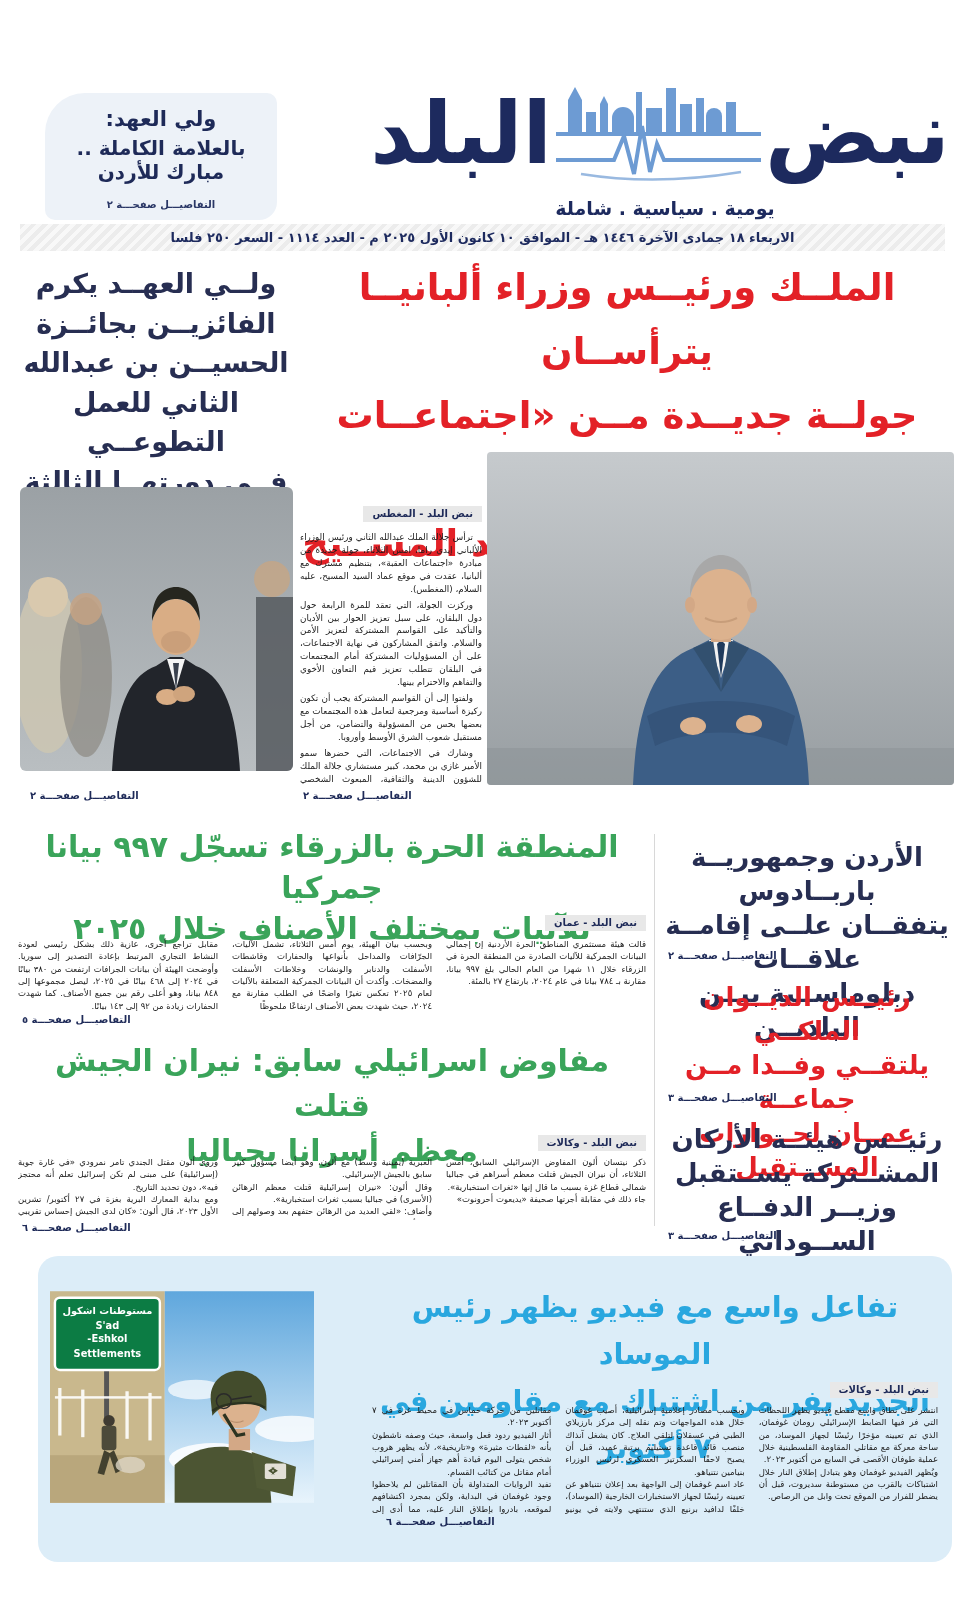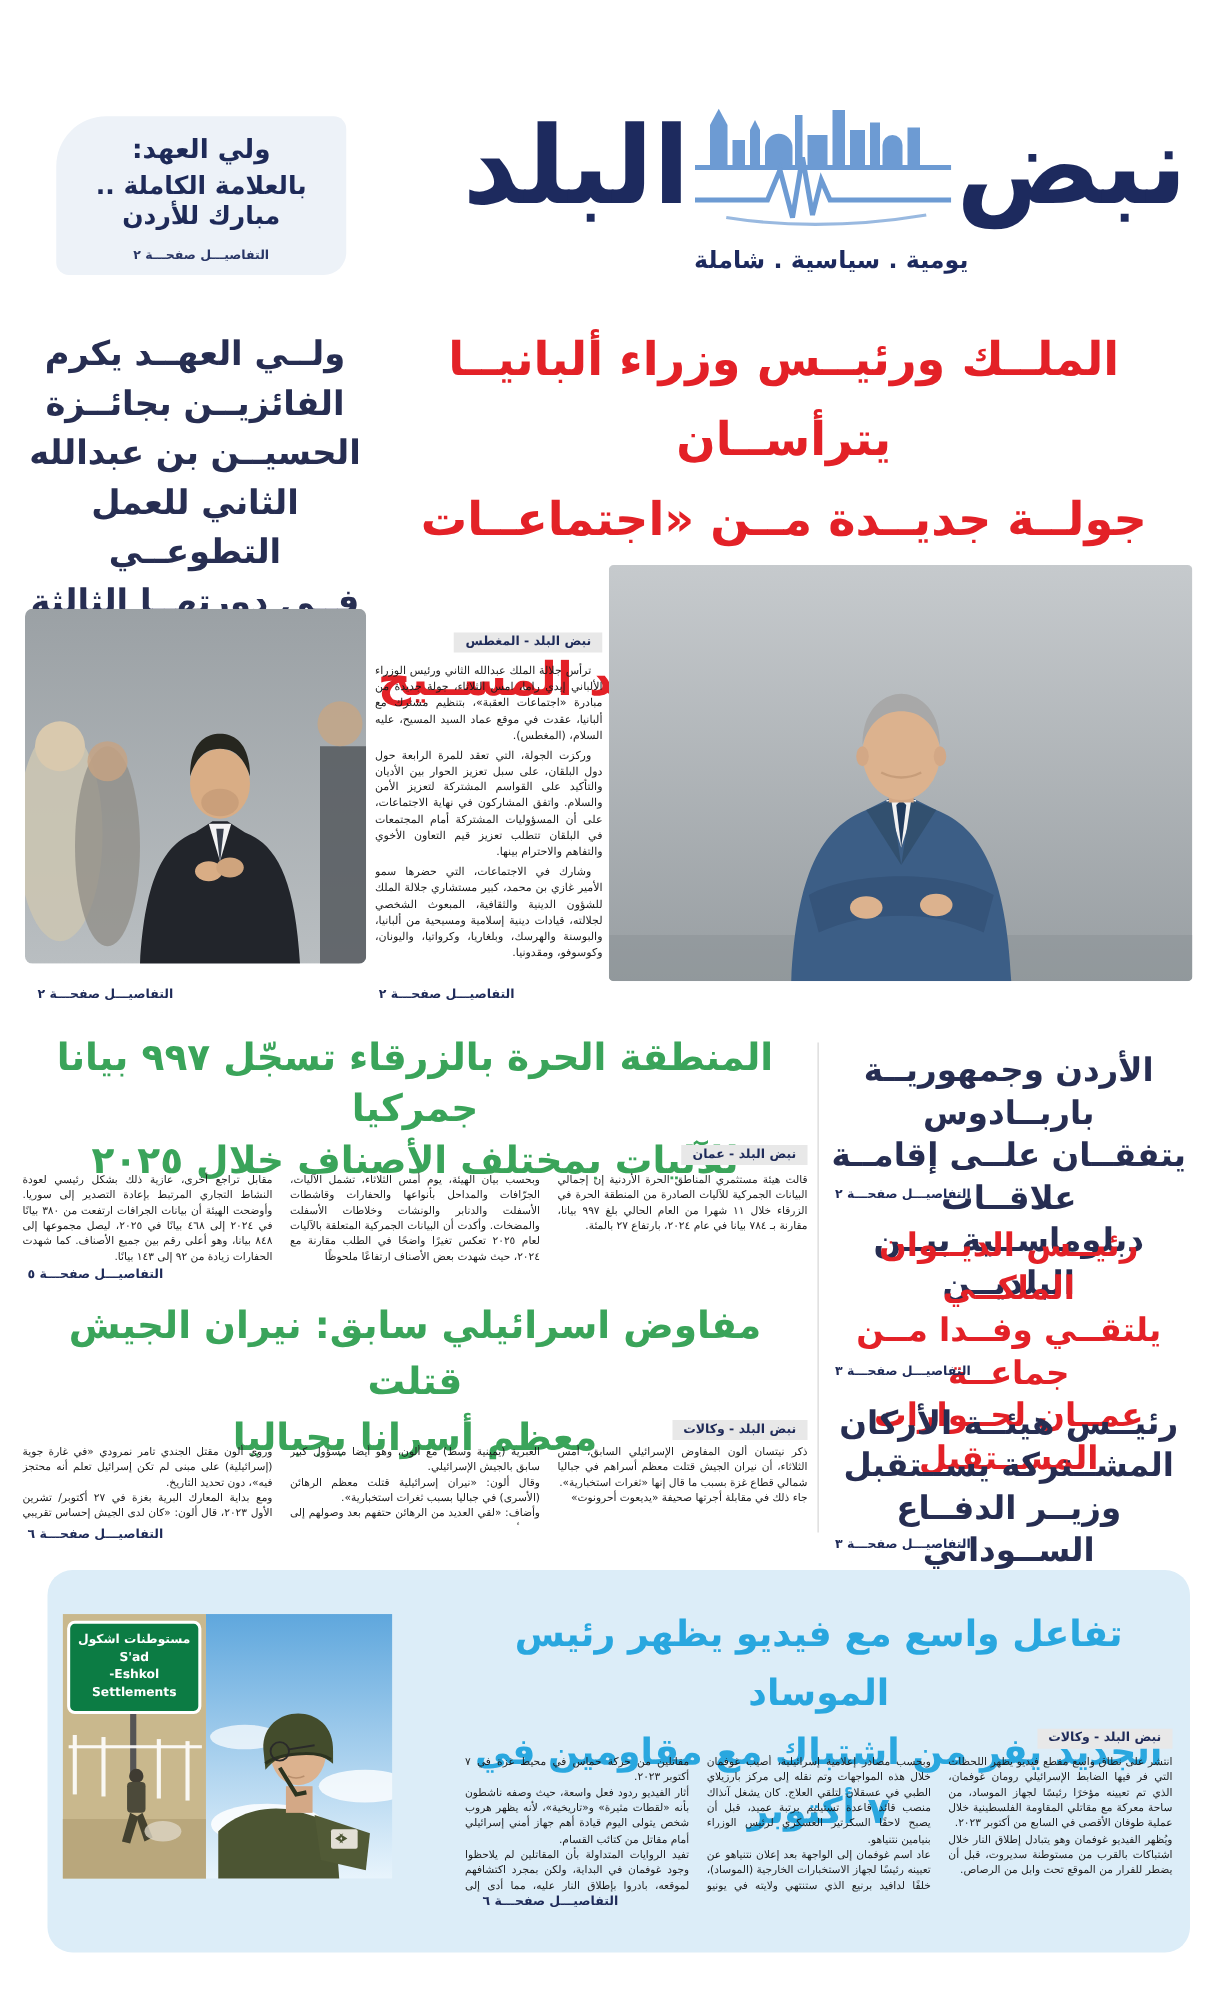--- a/index.html
+++ b/index.html
@@ -90,20 +90,21 @@
         <rect x="170" y="28" width="10" height="30"></rect>
         <rect x="0" y="58" width="205" height="4"></rect>
       </g>
       <path d="M0,86 H58 L68,62 L78,100 L86,52 L94,98 L101,70 L108,86 H205" fill="none" stroke="#6d9bd3" stroke-width="4"></path>
       <path d="M25,100 Q100,112 185,98" fill="none" stroke="#6d9bd3" stroke-width="2.5" opacity="0.7"></path>
     </svg>
     <span class="logo-word">البلد</span>
   </div>
   <div class="tagline">يومية . سياسية . شاملة</div>
 
+  <div class="dateline">الاربعاء  ١٨  جمادى الآخرة  ١٤٤٦ هـ  -  الموافق  ١٠  كانون الأول  ٢٠٢٥ م  -  العدد  ١١١٤  -  السعر ٢٥٠ فلسا</div>
 
   <div class="headline h-red lead-headline">الملــك ورئيــس وزراء ألبانيــا يترأســان
 جولــة جديــدة مــن «اجتماعــات العقبــة»
 فــي موقــع عمّــاد الســيد المســيح</div>
 
   <div class="headline h-navy crown-headline">ولــي العهــد يكرم
 الفائزيــن بجائــزة
 الحسيــن بن عبدالله
 الثاني للعمل التطوعــي
 فــي دورتهــا الثالثة</div>
@@ -132,20 +133,21 @@
       <ellipse cx="147" cy="210" rx="11" ry="8" fill="#d9ad85"></ellipse>
       <ellipse cx="164" cy="207" rx="11" ry="8" fill="#cfa47d"></ellipse>
     </svg>
   </div>
   <div class="caption" style="left:30px;top:790px;">التفاصيـــل صفحـــة  ٢</div>
 
   <div class="lead-col">
     <span class="chip">نبض البلد - المغطس</span>
     <p>ترأس جلالة الملك عبدالله الثاني ورئيس الوزراء الألباني إيدي راما، امس الثلاثاء، جولة جديدة من مبادرة «اجتماعات العقبة»، بتنظيم مشترك مع ألبانيا، عقدت في موقع عماد السيد المسيح، عليه السلام، (المغطس).</p>
     <p>وركزت الجولة، التي تعقد للمرة الرابعة حول دول البلقان، على سبل تعزيز الحوار بين الأديان والتأكيد على القواسم المشتركة لتعزيز الأمن والسلام. واتفق المشاركون في نهاية الاجتماعات، على أن المسؤوليات المشتركة أمام المجتمعات في البلقان تتطلب تعزيز قيم التعاون الأخوي والتفاهم والاحترام بينها.</p>
+    <p>ولفتوا إلى أن القواسم المشتركة يجب أن تكون ركيزة أساسية ومرجعية لتعامل هذه المجتمعات مع بعضها بحس من المسؤولية والتضامن، من أجل مستقبل شعوب الشرق الأوسط وأوروبا.</p>
     <p>وشارك في الاجتماعات، التي حضرها سمو الأمير غازي بن محمد، كبير مستشاري جلالة الملك للشؤون الدينية والثقافية، المبعوث الشخصي لجلالته، قيادات دينية إسلامية ومسيحية من ألبانيا، والبوسنة والهرسك، وبلغاريا، وكرواتيا، واليونان، وكوسوفو، ومقدونيا.</p>
   </div>
   <div class="caption" style="left:303px;top:790px;">التفاصيـــل صفحـــة  ٢</div>
 
   <div class="photo king-photo">
     <svg viewBox="0 0 467 333">
       <defs>
           <linearGradient id="kbg" x1="0" y1="0" x2="0" y2="1">
         <stop offset="0" stop-color="#c6cacd"></stop>
             <stop offset="1" stop-color="#989ea2"></stop>

